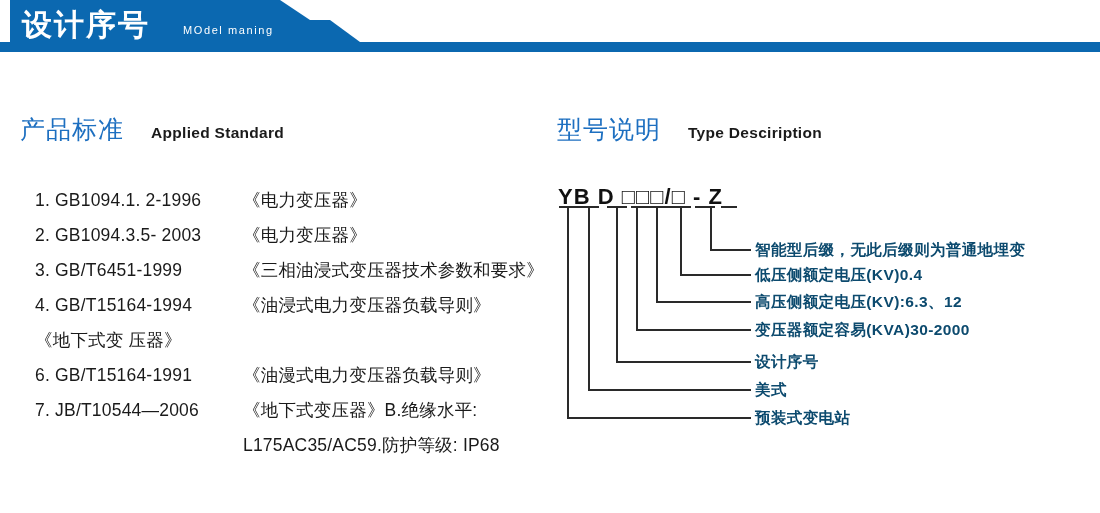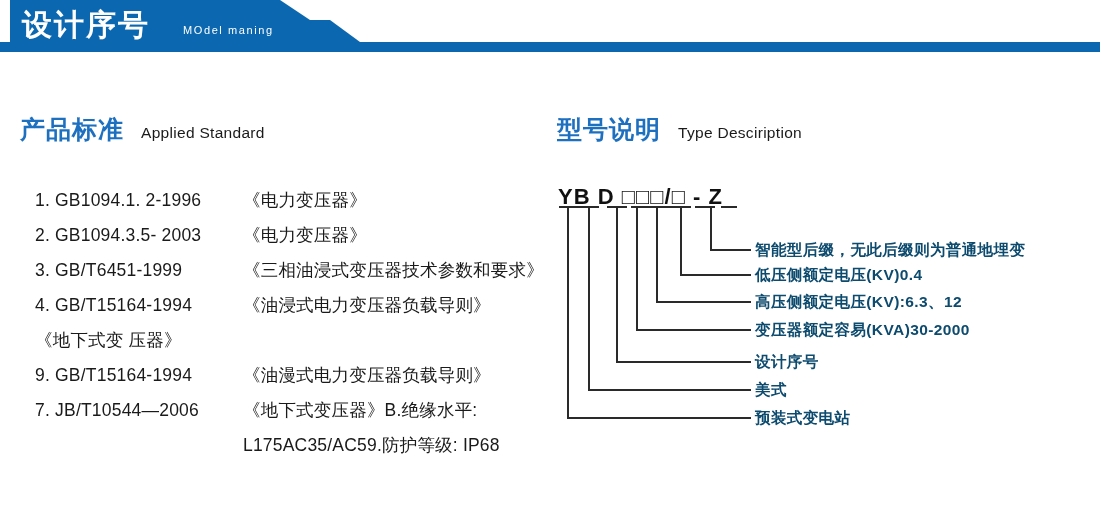--- a/index.html
+++ b/index.html
@@ -56,30 +56,30 @@
     white-space: nowrap;
   }
 
   
   .section-head {
     position: absolute;
     white-space: nowrap;
   }
   .section-head .cn {
     font-size: 25px;
-    font-weight: 700;
+    font-weight: 400;
     color: #1d6fc0;
     letter-spacing: 1px;
     vertical-align: baseline;
   }
   .section-head .en {
     font-size: 15.5px;
-    font-weight: 400;
+    font-weight: 700;
     color: #1a1a1a;
-    margin-left: 17px;
+    margin-left: 27px;
     letter-spacing: 0.3px;
     vertical-align: baseline;
   }
   #standards-heading { left: 20px; top: 113px; }
   #typedesc-heading  { left: 557px; top: 113px; }
 
   
   #standards-list {
     position: absolute;
     left: 20px;
@@ -178,21 +178,21 @@
     <span class="std-name">《三相油浸式变压器技术参数和要求》</span>
   </div>
   <div class="std-row">
     <span class="std-code">4. GB/T15164-1994</span>
     <span class="std-name">《油浸式电力变压器负载导则》</span>
   </div>
   <div class="std-row">
     <span class="std-name">《地下式变 压器》</span>
   </div>
   <div class="std-row">
-    <span class="std-code">9. GB/T15164-1994</span>
+    <span class="std-code">6. GB/T15164-1991</span>
     <span class="std-name">《油漫式电力变压器负载导则》</span>
   </div>
   <div class="std-row">
     <span class="std-code">7. JB/T10544—2006</span>
     <span class="std-name">《地下式变压器》B.绝缘水平:</span>
   </div>
   <div class="std-row continuation">
     <span class="std-name">L175AC35/AC59.防护等级: IP68</span>
   </div>
 </div>

